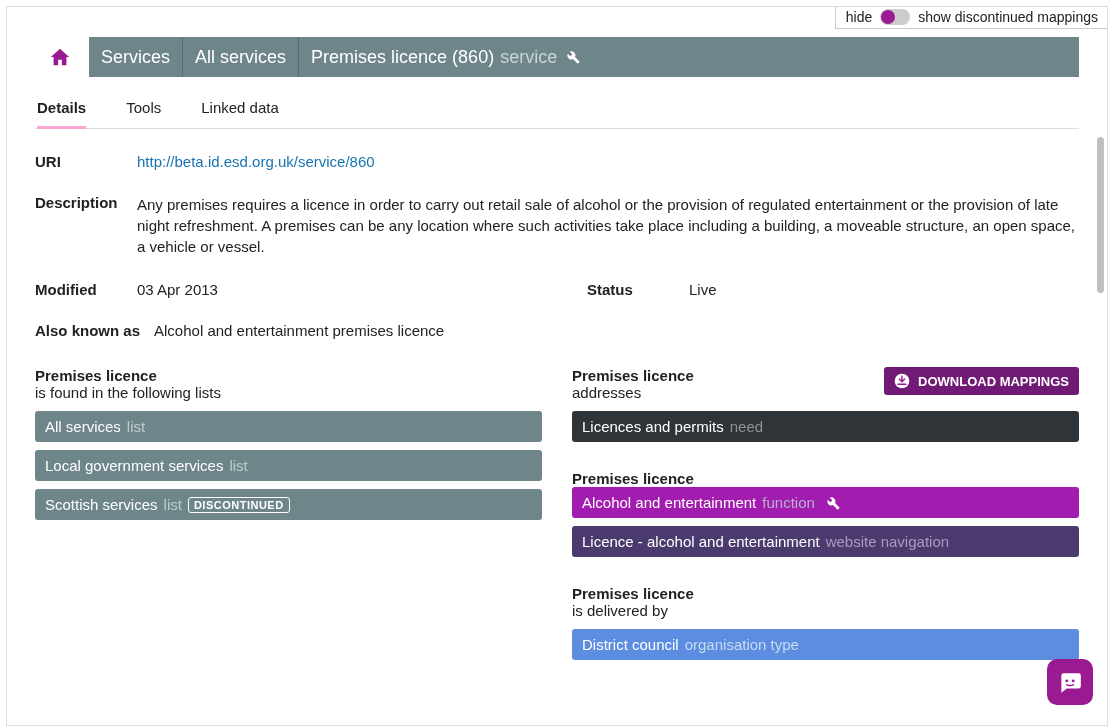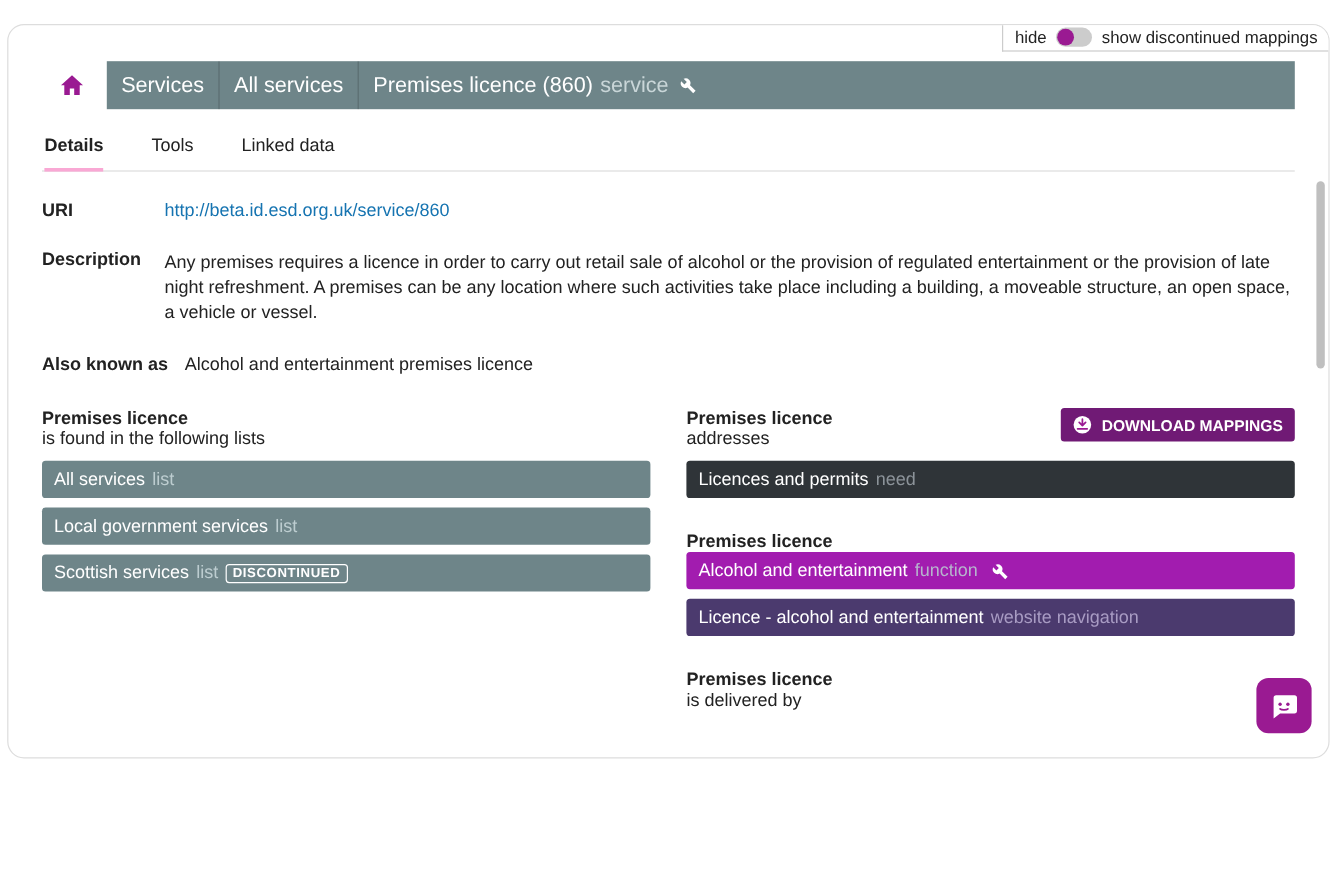--- a/index.html
+++ b/index.html
@@ -1,17 +1,17 @@
 <!DOCTYPE html>
 <html><head>
   <meta charset="utf-8">
   <style>
     * { box-sizing: border-box; margin: 0; padding: 0; }
     body { font-family: -apple-system, BlinkMacSystemFont, 'Segoe UI', Helvetica, Arial, sans-serif; font-size: 15px; color: #222; background: #fff; width: 1114px; height: 726px; overflow: hidden; position: relative; }
-    .frame { border: 1px solid #ddd; border-radius: 14px; width: 1102px; height: 612px; margin: 20px auto; position: relative; overflow: hidden; }
+    .frame { border: 1px solid #ddd; border-radius: 0; width: 1102px; height: 720px; margin: 6px auto; position: relative; overflow: hidden; }
     .topbar { position: absolute; top: -1px; right: -1px; background: #fff; border: 1px solid #ccc; border-top: none; border-right: none; padding: 3px 10px; display: flex; align-items: center; gap: 8px; font-size: 14px; z-index: 5; }
     .toggle { width: 30px; height: 16px; border-radius: 9px; background: #ccc; position: relative; display: inline-block; }
     .toggle .knob { width: 14px; height: 14px; border-radius: 50%; background: #9a1a92; position: absolute; top: 1px; left: 1px; }
     .content-wrap { padding: 30px 28px 0 28px; height: 100%; overflow-y: scroll; }
     .crumbbar { display: flex; align-items: stretch; height: 40px; margin-bottom: 16px; }
     .home { display: flex; align-items: center; padding: 0 18px 0 14px; }
     .home svg { width: 22px; height: 22px; fill: #9a1a92; }
     .crumbbar .segs { flex: 1; display: flex; background: #6e8589; }
     .seg { padding: 0 12px; display: flex; align-items: center; color: #fff; font-size: 18px; border-right: 1px solid rgba(0,0,0,0.18); white-space: nowrap; }
     .seg.last { flex: 1; border-right: none; }
@@ -108,20 +108,30 @@
       <div class="row">
         <div class="label">URI</div>
         <div class="val"><a class="uri" href="#">http://beta.id.esd.org.uk/service/860</a></div>
       </div>
 
       <div class="row">
         <div class="label">Description</div>
         <div class="val desc">Any premises requires a licence in order to carry out retail sale of alcohol or the provision of regulated entertainment or the provision of late night refreshment. A premises can be any location where such activities take place including a building, a moveable structure, an open space, a vehicle or vessel.</div>
       </div>
 
+      <div class="row2">
+        <div style="flex:1">
+          <div class="label">Modified</div>
+          <div class="val">03 Apr 2013</div>
+        </div>
+        <div style="flex:1">
+          <div class="label">Status</div>
+          <div class="val">Live</div>
+        </div>
+      </div>
 
       <div class="inline-row">
         <div class="label">Also known as</div>
         <div>Alcohol and entertainment premises licence</div>
       </div>
 
       <div class="cols">
 
         <div class="col">
           <div class="block">
@@ -180,20 +190,24 @@
                 <div class="pill purple">
                   <span class="name">Licence - alcohol and entertainment</span>
                   <span class="type">website navigation</span>
                 </div>
               </div>
           </div>
 
           <div class="block">
             <div class="block-head">Premises licence</div>
             <div class="block-sub">is delivered by</div>
+            <div class="pill blue">
+              <span class="name">District council</span>
+              <span class="type">organisation type</span>
+            </div>
           </div>
 
         </div>
 
       </div>
     </div>
   </div>
 
   <div class="scrollbar"></div>
 

